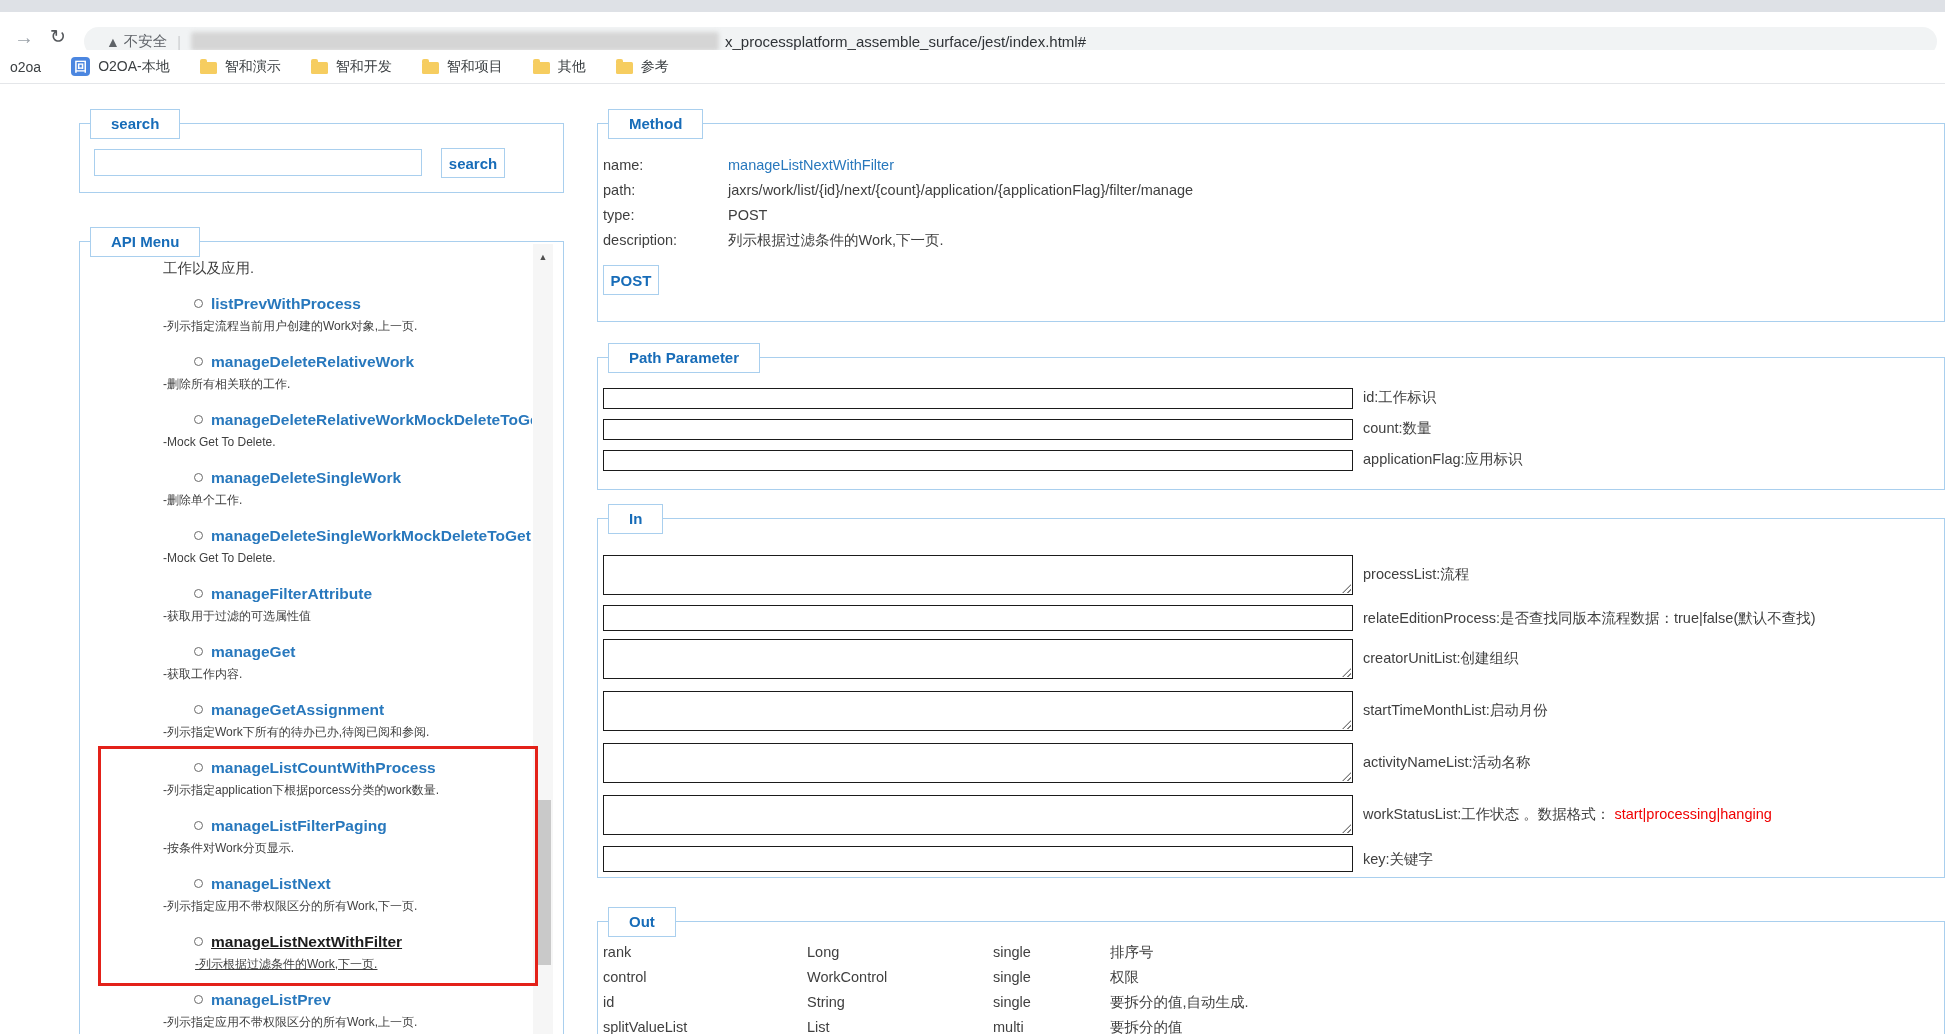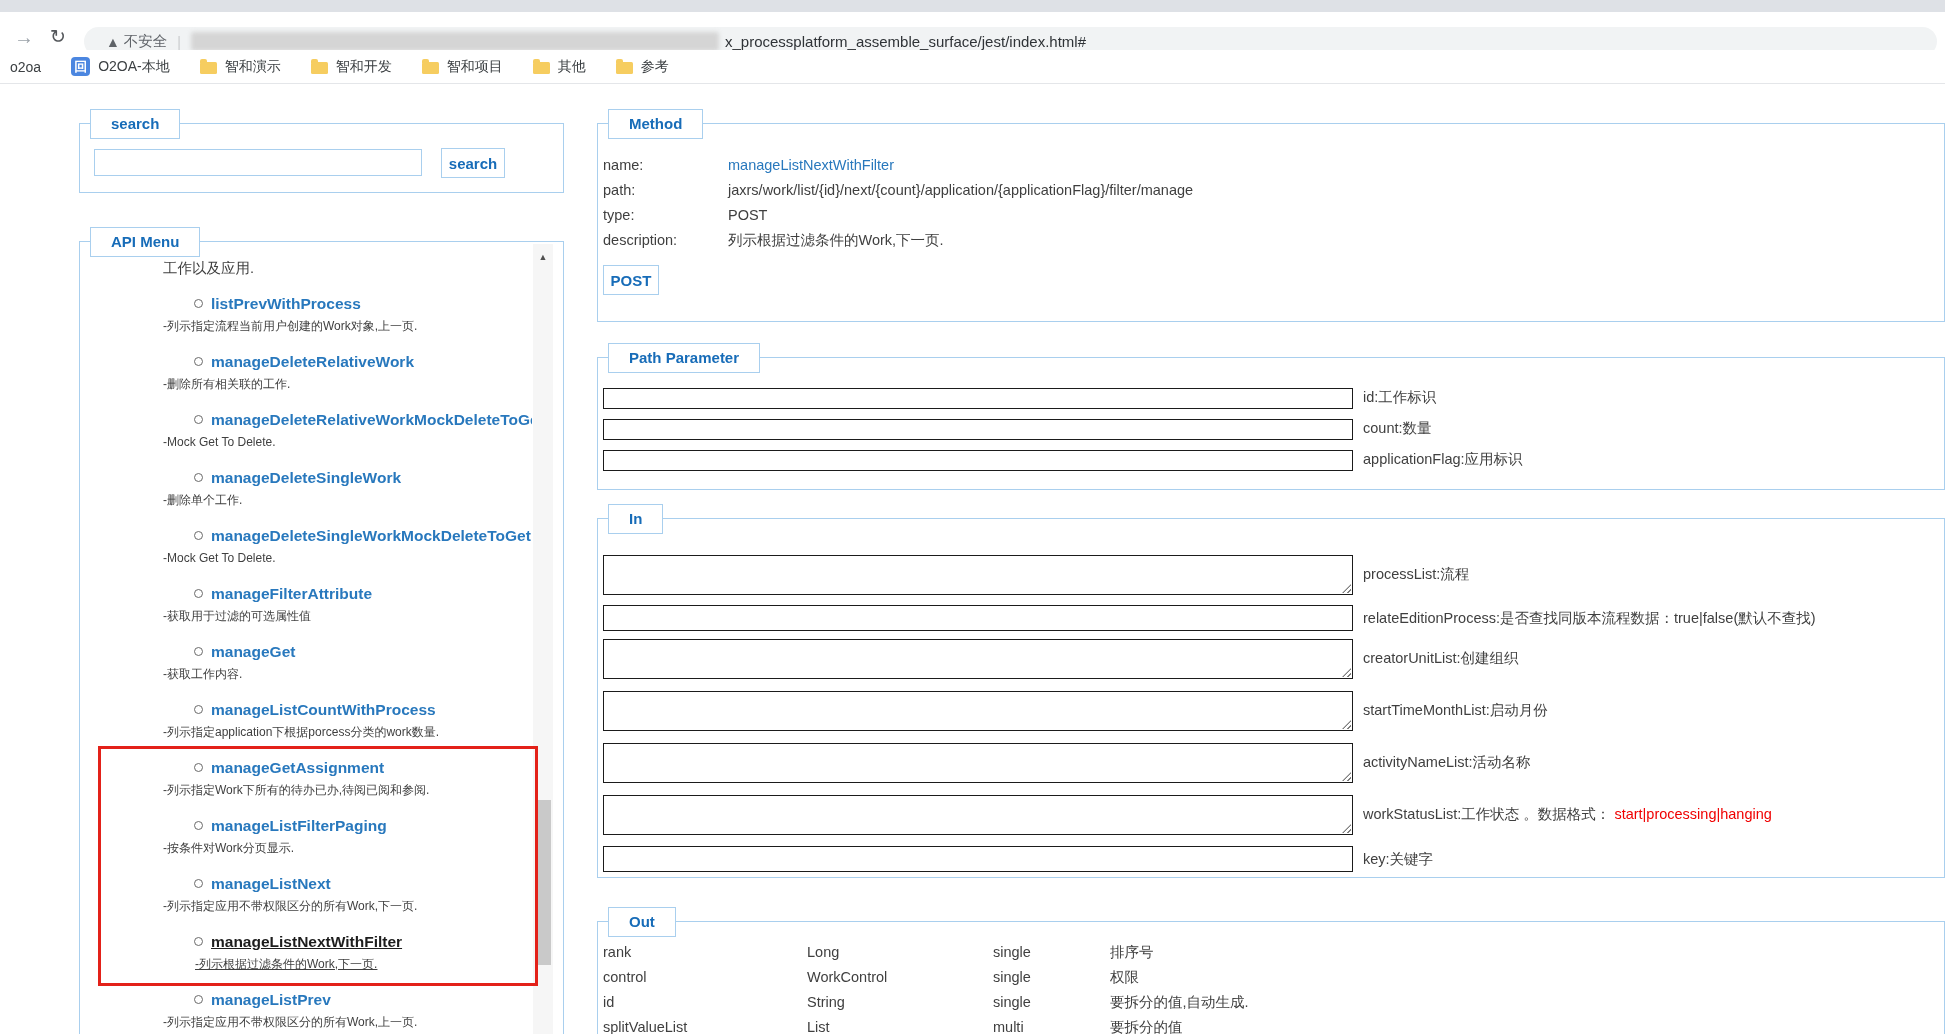--- a/index.html
+++ b/index.html
@@ -175,26 +175,26 @@
           </div>
           <div class="menu-item">
             <div class="mi-name">manageFilterAttribute</div>
             <div class="mi-desc">-获取用于过滤的可选属性值</div>
           </div>
           <div class="menu-item">
             <div class="mi-name">manageGet</div>
             <div class="mi-desc">-获取工作内容.</div>
           </div>
           <div class="menu-item">
+            <div class="mi-name">manageGetAssignment</div>
+            <div class="mi-desc">-列示指定Work下所有的待办已办,待阅已阅和参阅.</div>
+          </div>
+          <div class="menu-item">
             <div class="mi-name">manageListCountWithProcess</div>
             <div class="mi-desc">-列示指定application下根据porcess分类的work数量.</div>
-          </div>
-          <div class="menu-item">
-            <div class="mi-name">manageGetAssignment</div>
-            <div class="mi-desc">-列示指定Work下所有的待办已办,待阅已阅和参阅.</div>
           </div>
           <div class="menu-item">
             <div class="mi-name">manageListFilterPaging</div>
             <div class="mi-desc">-按条件对Work分页显示.</div>
           </div>
           <div class="menu-item">
             <div class="mi-name">manageListNext</div>
             <div class="mi-desc">-列示指定应用不带权限区分的所有Work,下一页.</div>
           </div>
           <div class="menu-item selected">

